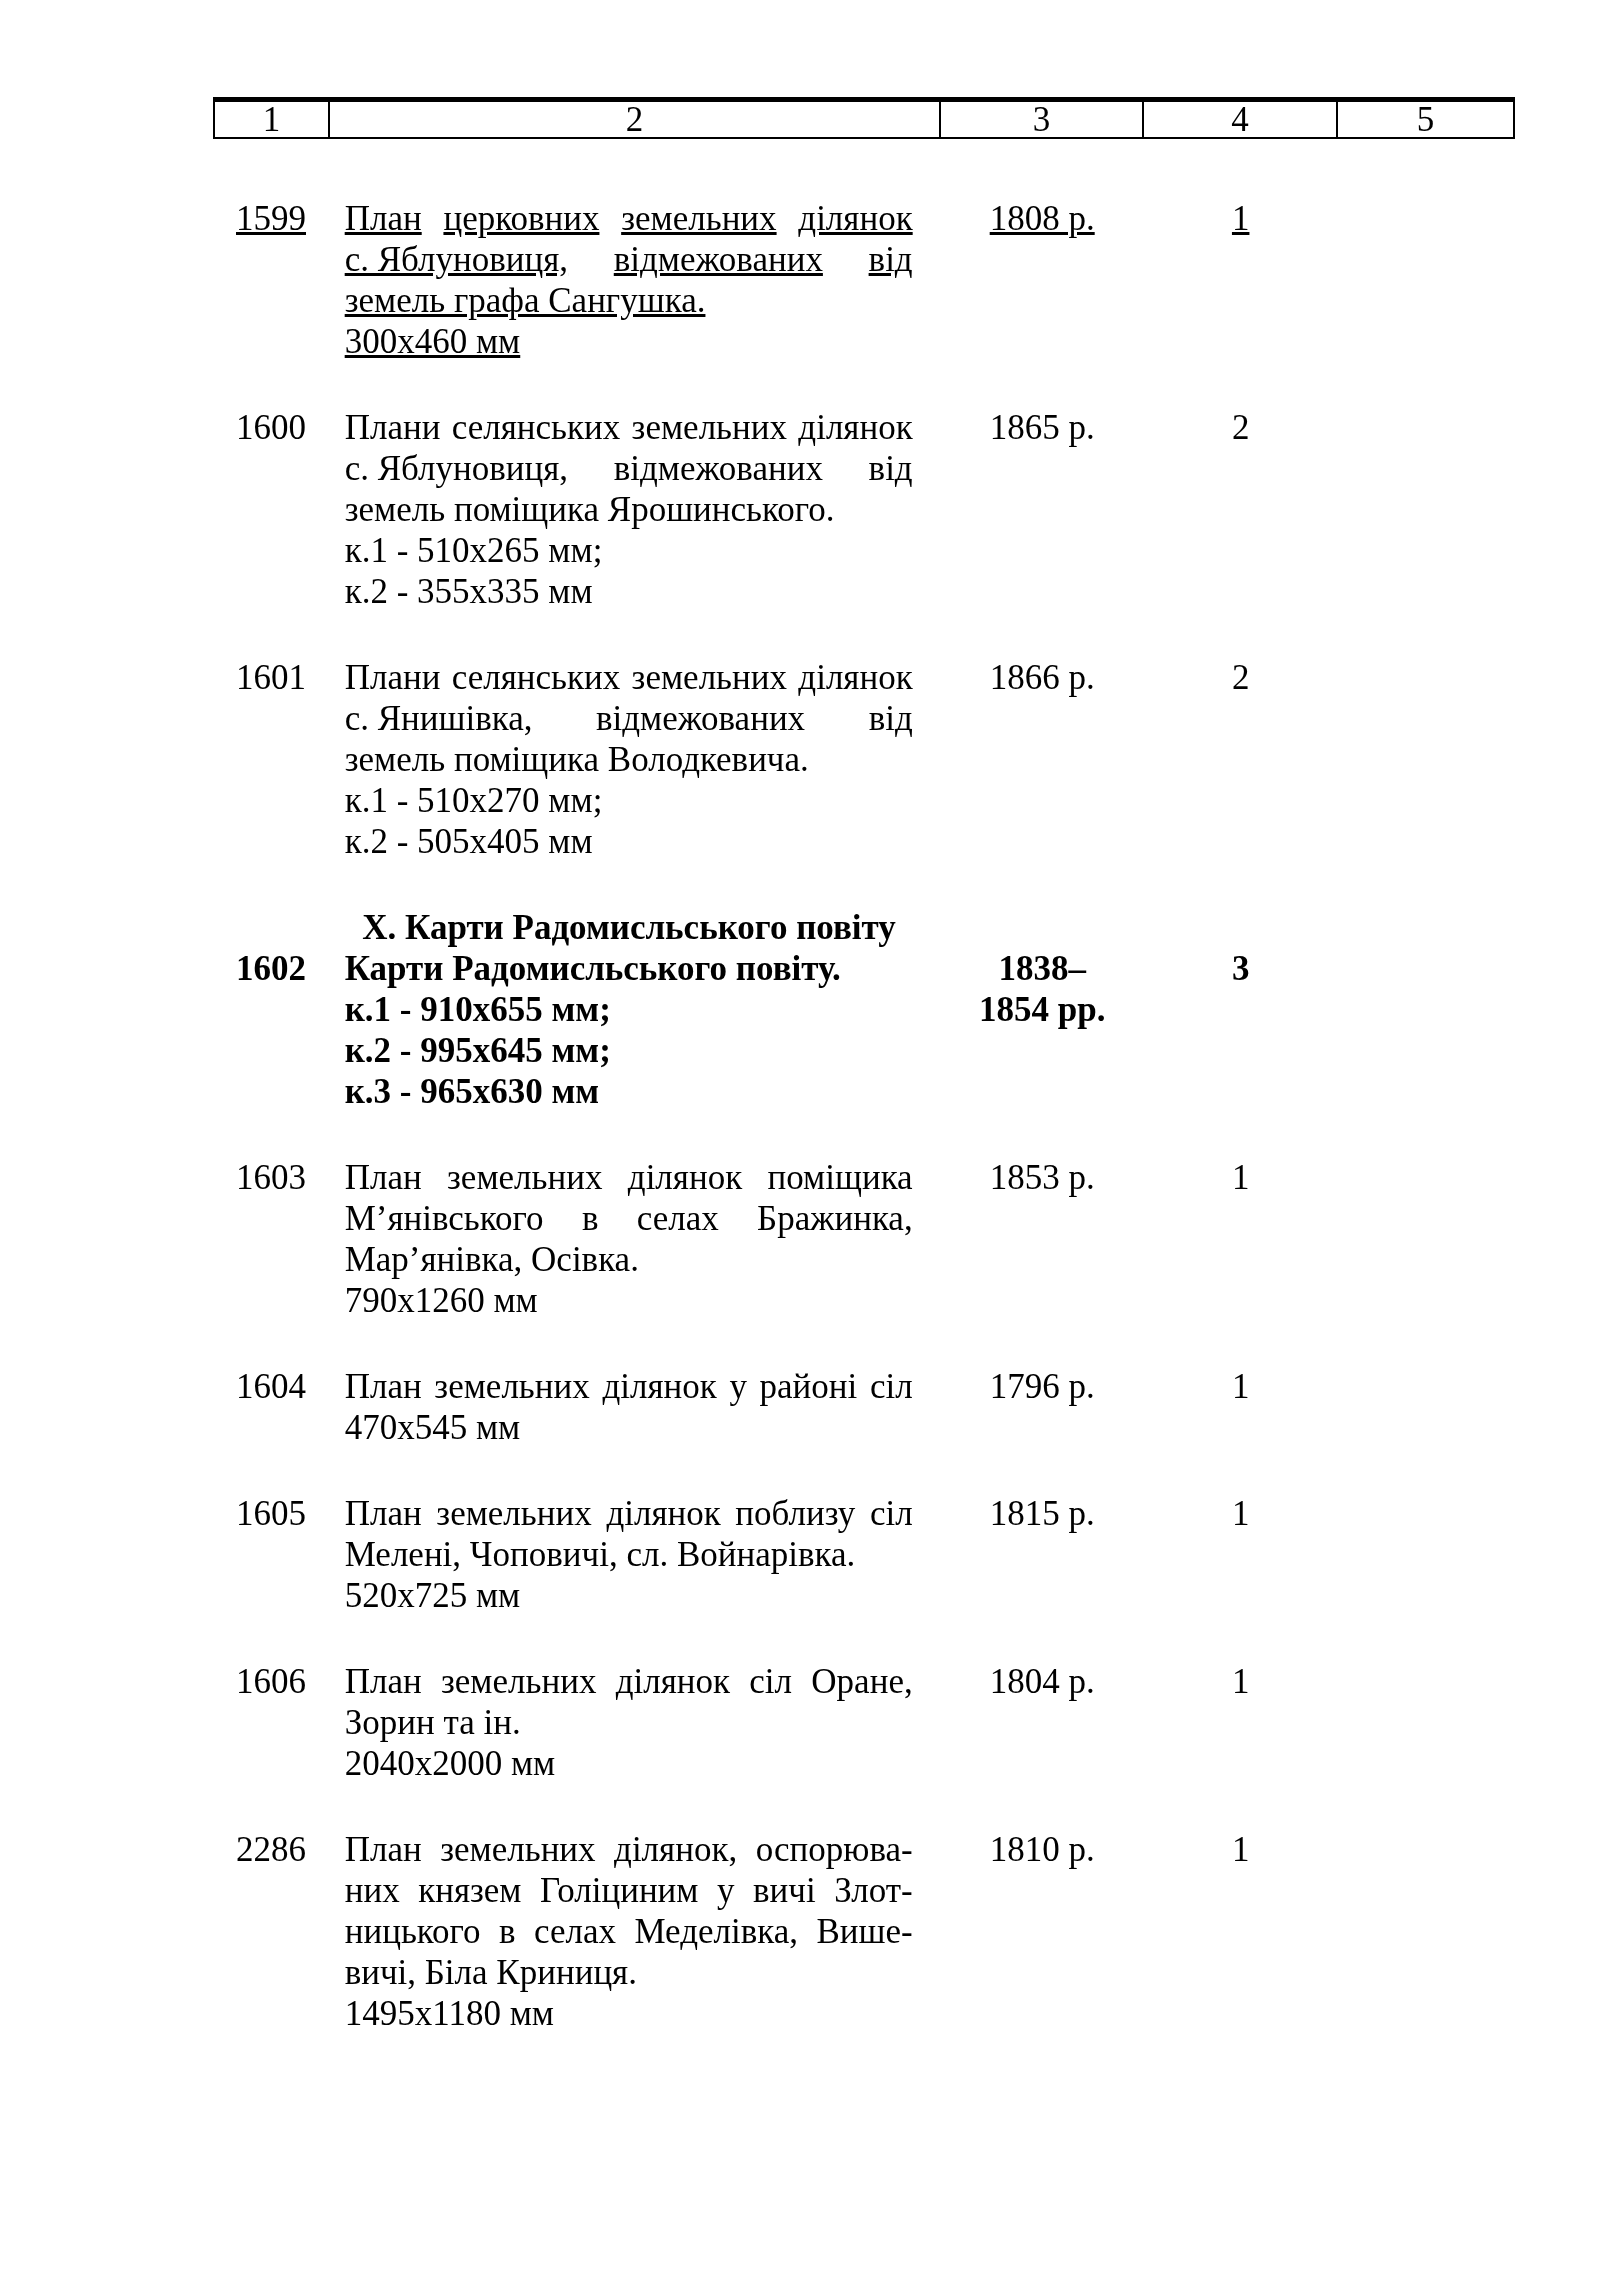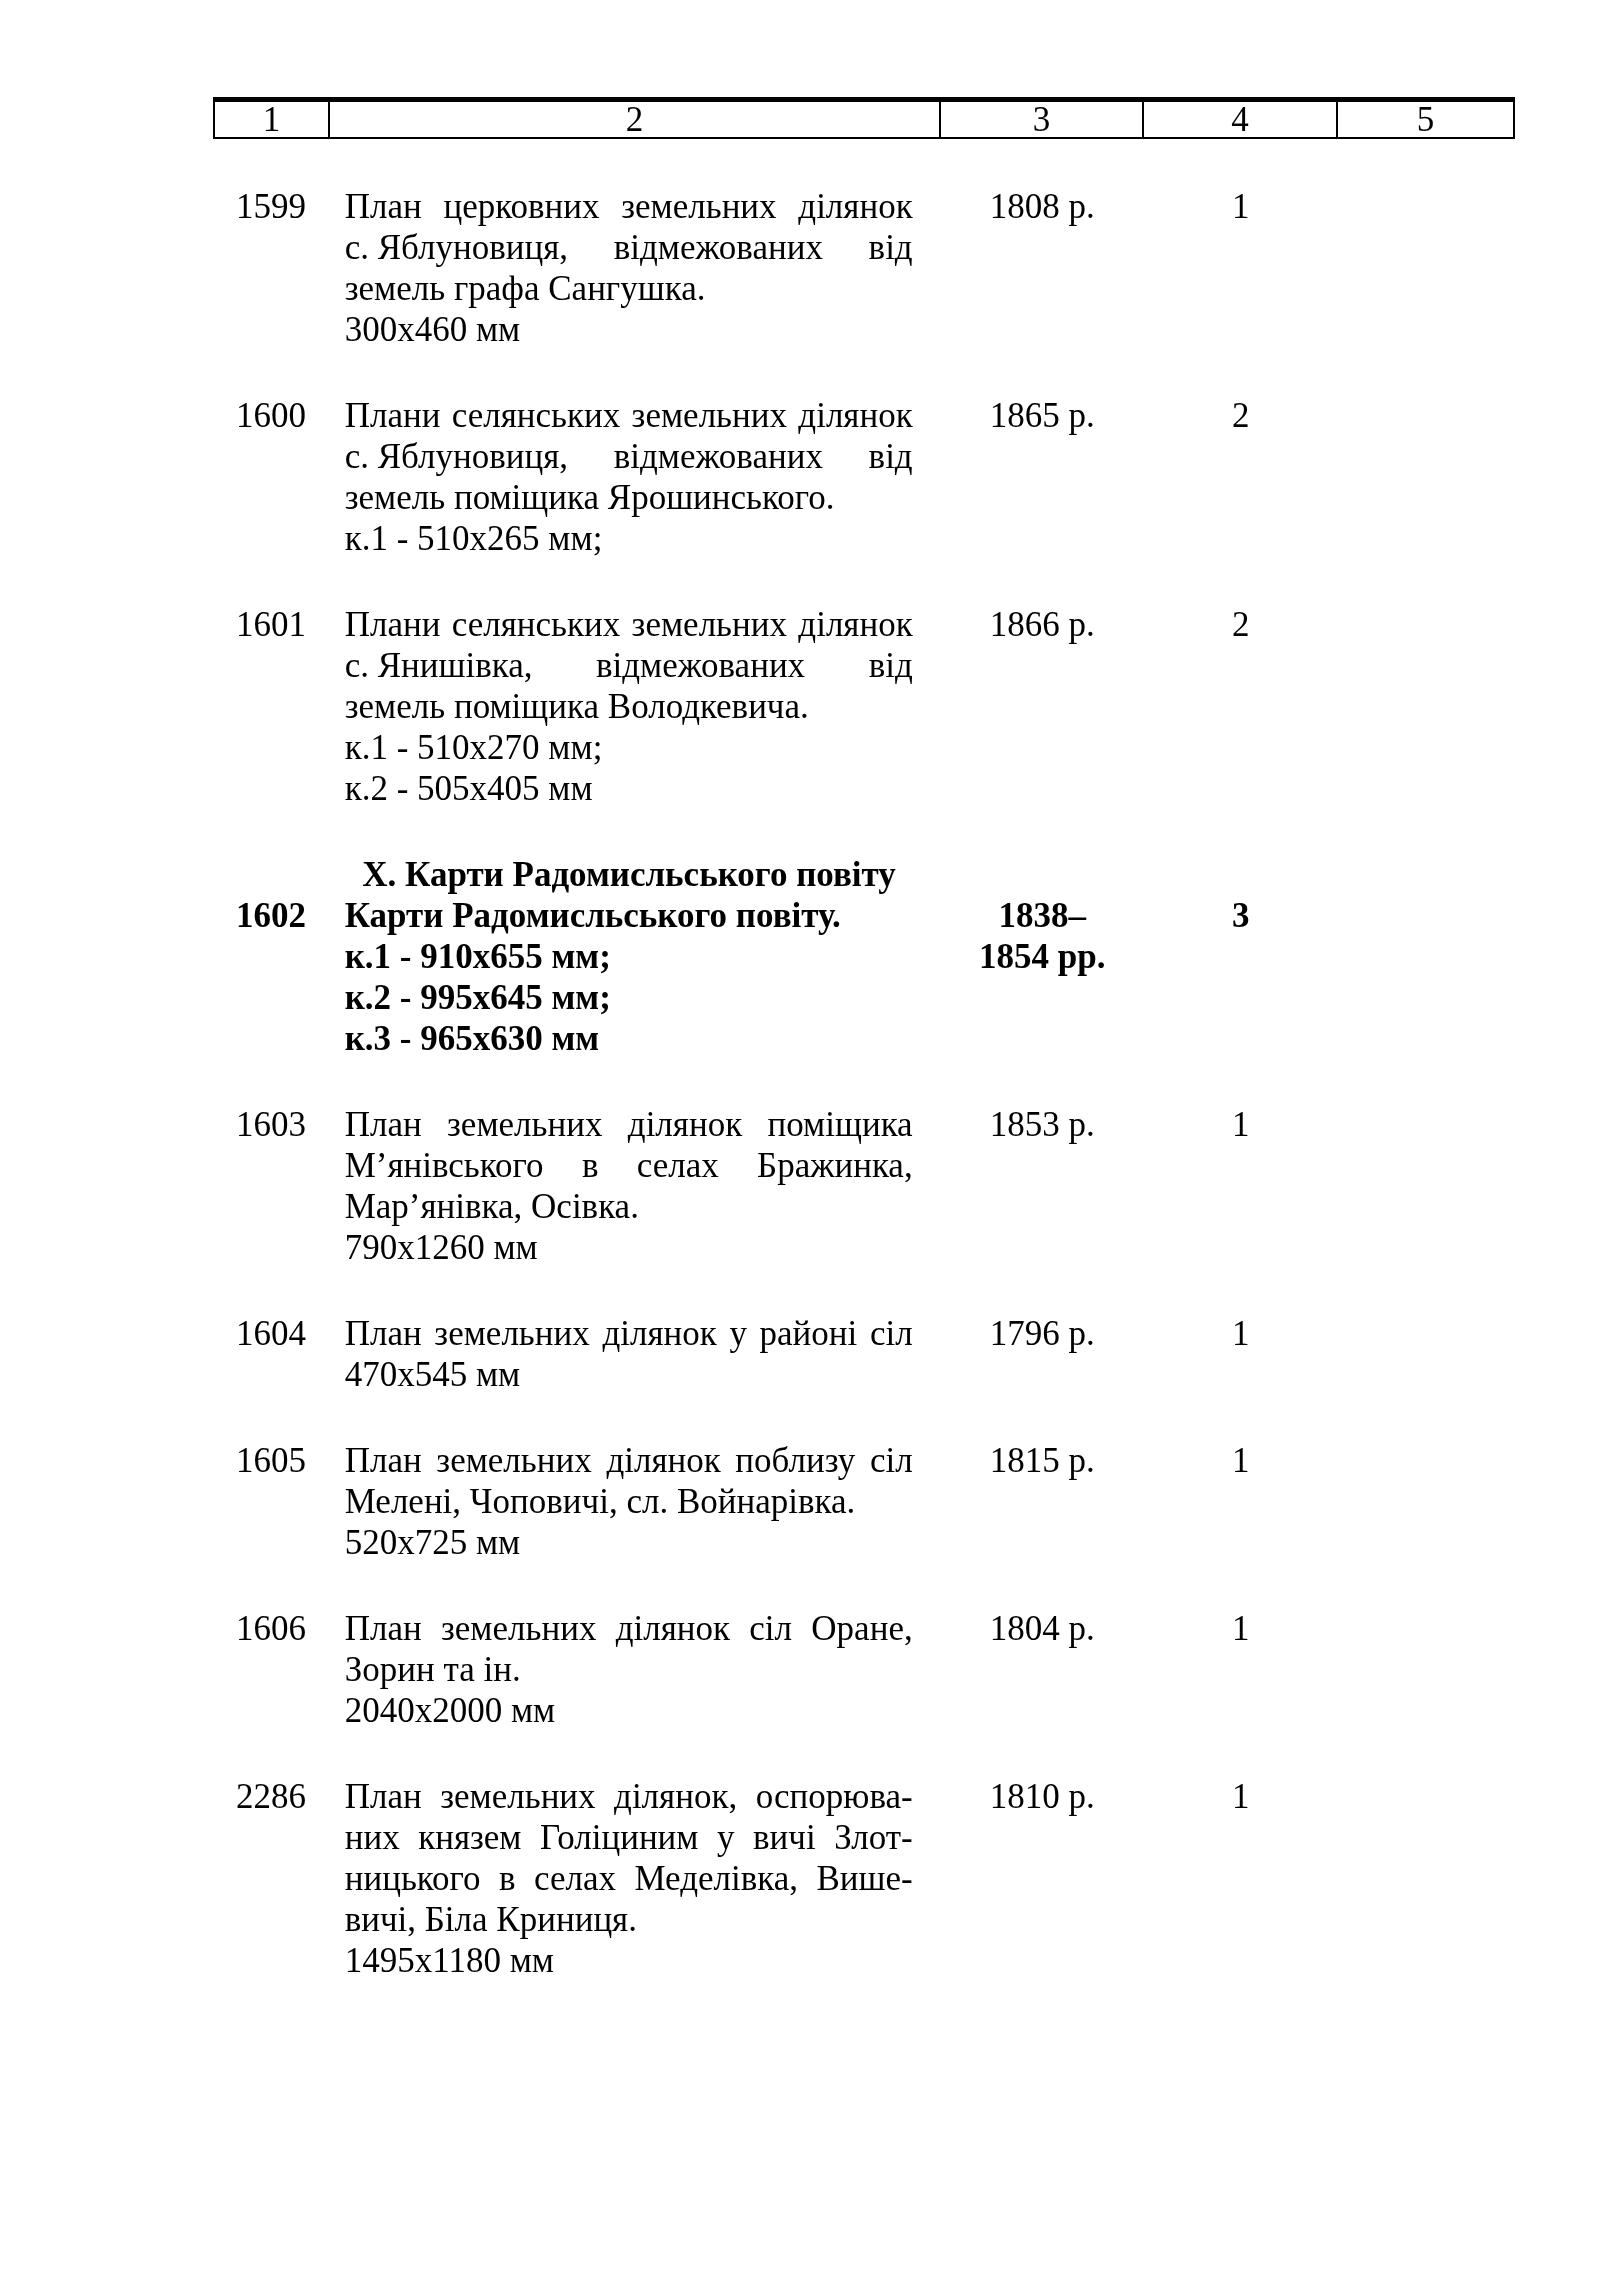--- a/index.html
+++ b/index.html
@@ -51,21 +51,21 @@
     position: absolute;
     left: 213px;
     top: 186px;
     width: 1302px;
   }
   .entry {
     display: flex;
     align-items: flex-start;
     margin-top: 45px;
   }
-  .entry.first { margin-top: 0; }
+  .entry.first { margin-top: 12px; text-decoration: underline; }
   .entry.after-section { margin-top: 0; font-weight: bold; }
   .section-row {
     margin-top: 45px;
     display: flex;
   }
   .section-title {
     margin-left: 132px;
     width: 568px;
     text-align: center;
     font-weight: bold;
@@ -128,20 +128,21 @@
             <div class="chunk">земельних</div>
             <div class="chunk">ділянок</div>
           </div>
           <div class="line just">
             <div class="chunk">с. Яблуновиця,</div>
             <div class="chunk">відмежованих</div>
             <div class="chunk">від</div>
           </div>
           <div class="line">земель поміщика Ярошинського.</div>
           <div class="line">к.1 - 510х265 мм;</div>
+          <div class="line">к.2 - 355х335 мм</div>
         </div>
         <div class="cell date">
           <div class="line">1865 р.</div>
         </div>
         <div class="cell count">2</div>
         <div class="cell five"></div>
       </div>
       <div class="entry">
         <div class="cell num">1601</div>
         <div class="cell desc">

